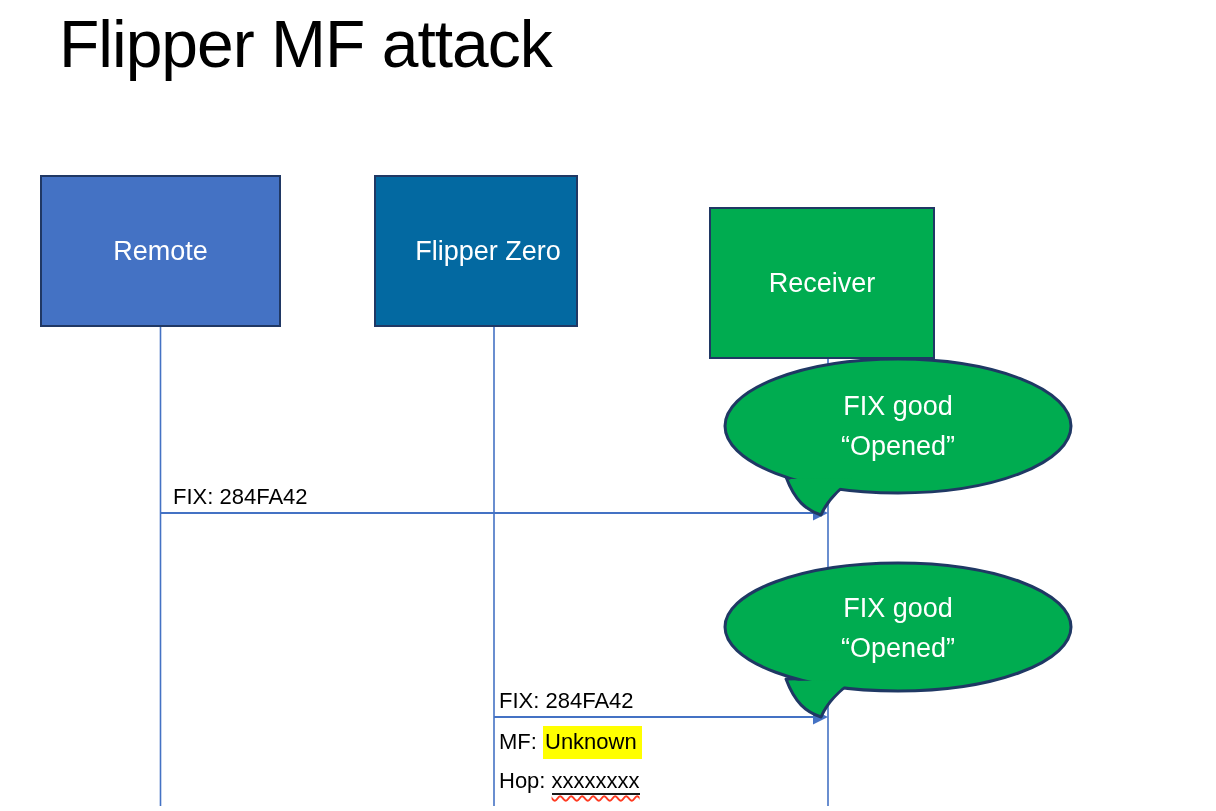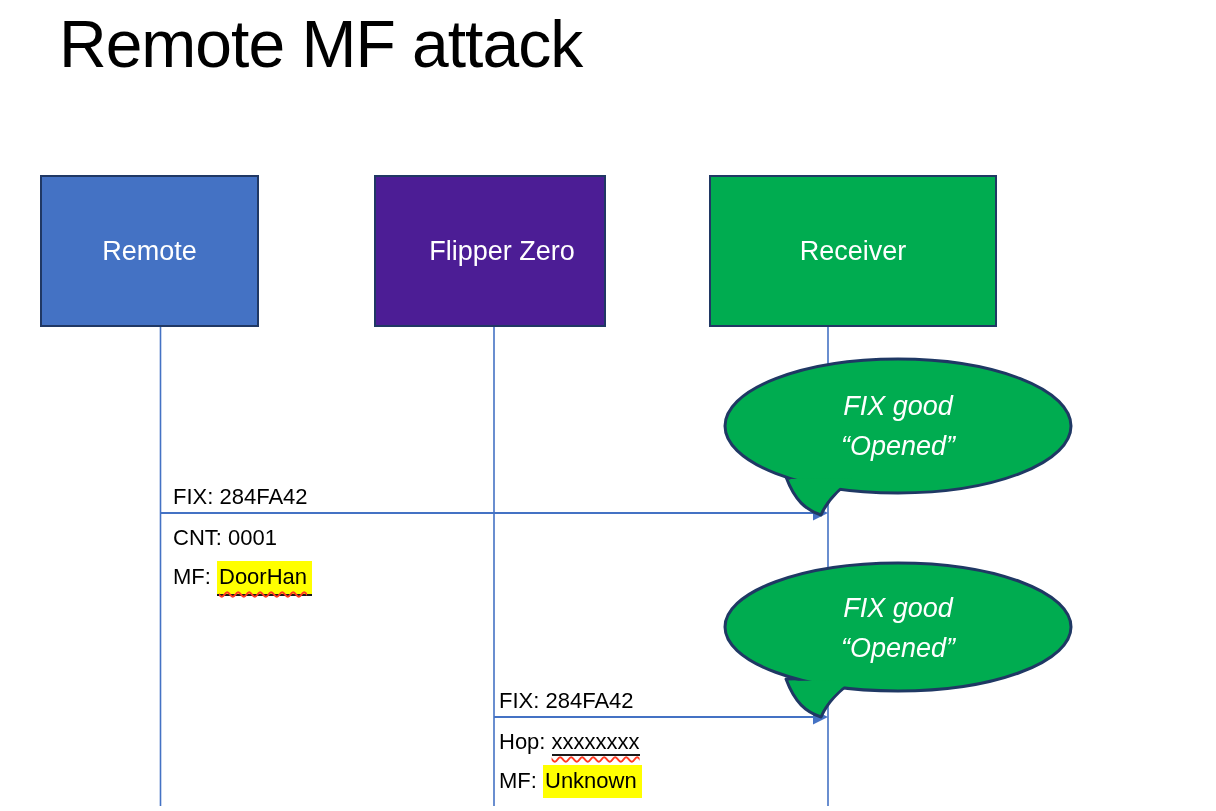--- a/index.html
+++ b/index.html
@@ -10,50 +10,50 @@
   #title{
     position:absolute;left:59px;top:6px;font-size:66px;font-weight:300;
     letter-spacing:-1px;color:#000;white-space:nowrap;
   }
   svg.layer{position:absolute;left:0;top:0;}
   .actor{
     position:absolute;top:175px;height:152px;box-sizing:border-box;
     border:2.5px solid #203864;display:flex;align-items:center;justify-content:center;
     color:#ffffff;font-size:27px;
   }
-  #actor-remote{left:40px;width:219px;background:#4472C4;}
-  #actor-flipper{left:374px;width:232px;background:#4c1d95;padding-left:24px;}
-  #actor-receiver{left:709px;width:288px;background:#00AC50;}
+  #actor-remote{left:40px;width:241px;background:#4472C4;}
+  #actor-flipper{left:374px;width:204px;background:#0369a1;padding-left:24px;}
+  #actor-receiver{left:709px;width:226px;background:#00AC50;margin-top:32px;}
   .msg-label{position:absolute;font-size:22px;line-height:39px;white-space:nowrap;}
   #msg1-above{left:173px;top:477px;}
   #msg1-below{left:173px;top:518px;}
   #msg2-above{left:499px;top:681px;}
   #msg2-below{left:499px;top:722px;}
   .hl{background:#FFFF00;padding:3px 5px 5px 2px;}
   .u{border-bottom:2px solid #1a1a1a;}
   .sq{
     text-decoration-line:underline;text-decoration-style:wavy;
     text-decoration-color:#FF3A21;text-decoration-thickness:1.5px;
     text-underline-offset:5px;
   }
   .u.sq{text-underline-offset:7px;}
   .bubble-text{
     position:absolute;width:346px;display:flex;flex-direction:column;
     align-items:center;justify-content:center;color:#ffffff;font-size:27px;
-    line-height:40px;text-align:center;font-style:italic;
+    line-height:40px;text-align:center;
   }
   #bubble1-text{left:725px;top:364px;height:124px;}
   #bubble2-text{left:725px;top:567px;height:122px;}
 </style>
 </head>
 <body>
 
 <div id="slide">
 
-  <div id="title">Remote MF attack</div>
+  <div id="title">Flipper MF attack</div>
 
   <svg class="layer" width="1216" height="811" viewBox="0 0 1216 811">
 
     <line x1="160.5" y1="327" x2="160.5" y2="806" stroke="#4472C4" stroke-width="1.6"></line>
     <line x1="494" y1="327" x2="494" y2="806" stroke="#4472C4" stroke-width="1.6"></line>
     <line x1="828" y1="327" x2="828" y2="806" stroke="#4472C4" stroke-width="1.6"></line>
 
     <g>
       <line x1="160.5" y1="513" x2="815" y2="513" stroke="#4472C4" stroke-width="1.8"></line>
       <polygon points="828,513 813,505.5 813,520.5" fill="#4472C4"></polygon>
@@ -81,29 +81,25 @@
     <span>Remote</span>
   </div>
   <div class="actor" id="actor-flipper">
     <span>Flipper Zero</span>
   </div>
   <div class="actor" id="actor-receiver">
     <span>Receiver</span>
   </div>
 
   <div class="msg-label" id="msg1-above">FIX: 284FA42</div>
-  <div class="msg-label" id="msg1-below">
-    <div><span>CNT: </span><span>0001</span></div>
-    <div><span>MF: </span><span class="hl u sq">DoorHan</span></div>
-  </div>
 
   <div class="msg-label" id="msg2-above">FIX: 284FA42</div>
   <div class="msg-label" id="msg2-below">
+    <div><span>MF: </span><span class="hl">Unknown</span></div>
     <div><span>Hop: </span><span class="u sq">xxxxxxxx</span></div>
-    <div><span>MF: </span><span class="hl">Unknown</span></div>
   </div>
 
   <div class="bubble-text" id="bubble1-text">
     <div>FIX good</div>
     <div>“Opened”</div>
   </div>
   <div class="bubble-text" id="bubble2-text">
     <div>FIX good</div>
     <div>“Opened”</div>
   </div>

